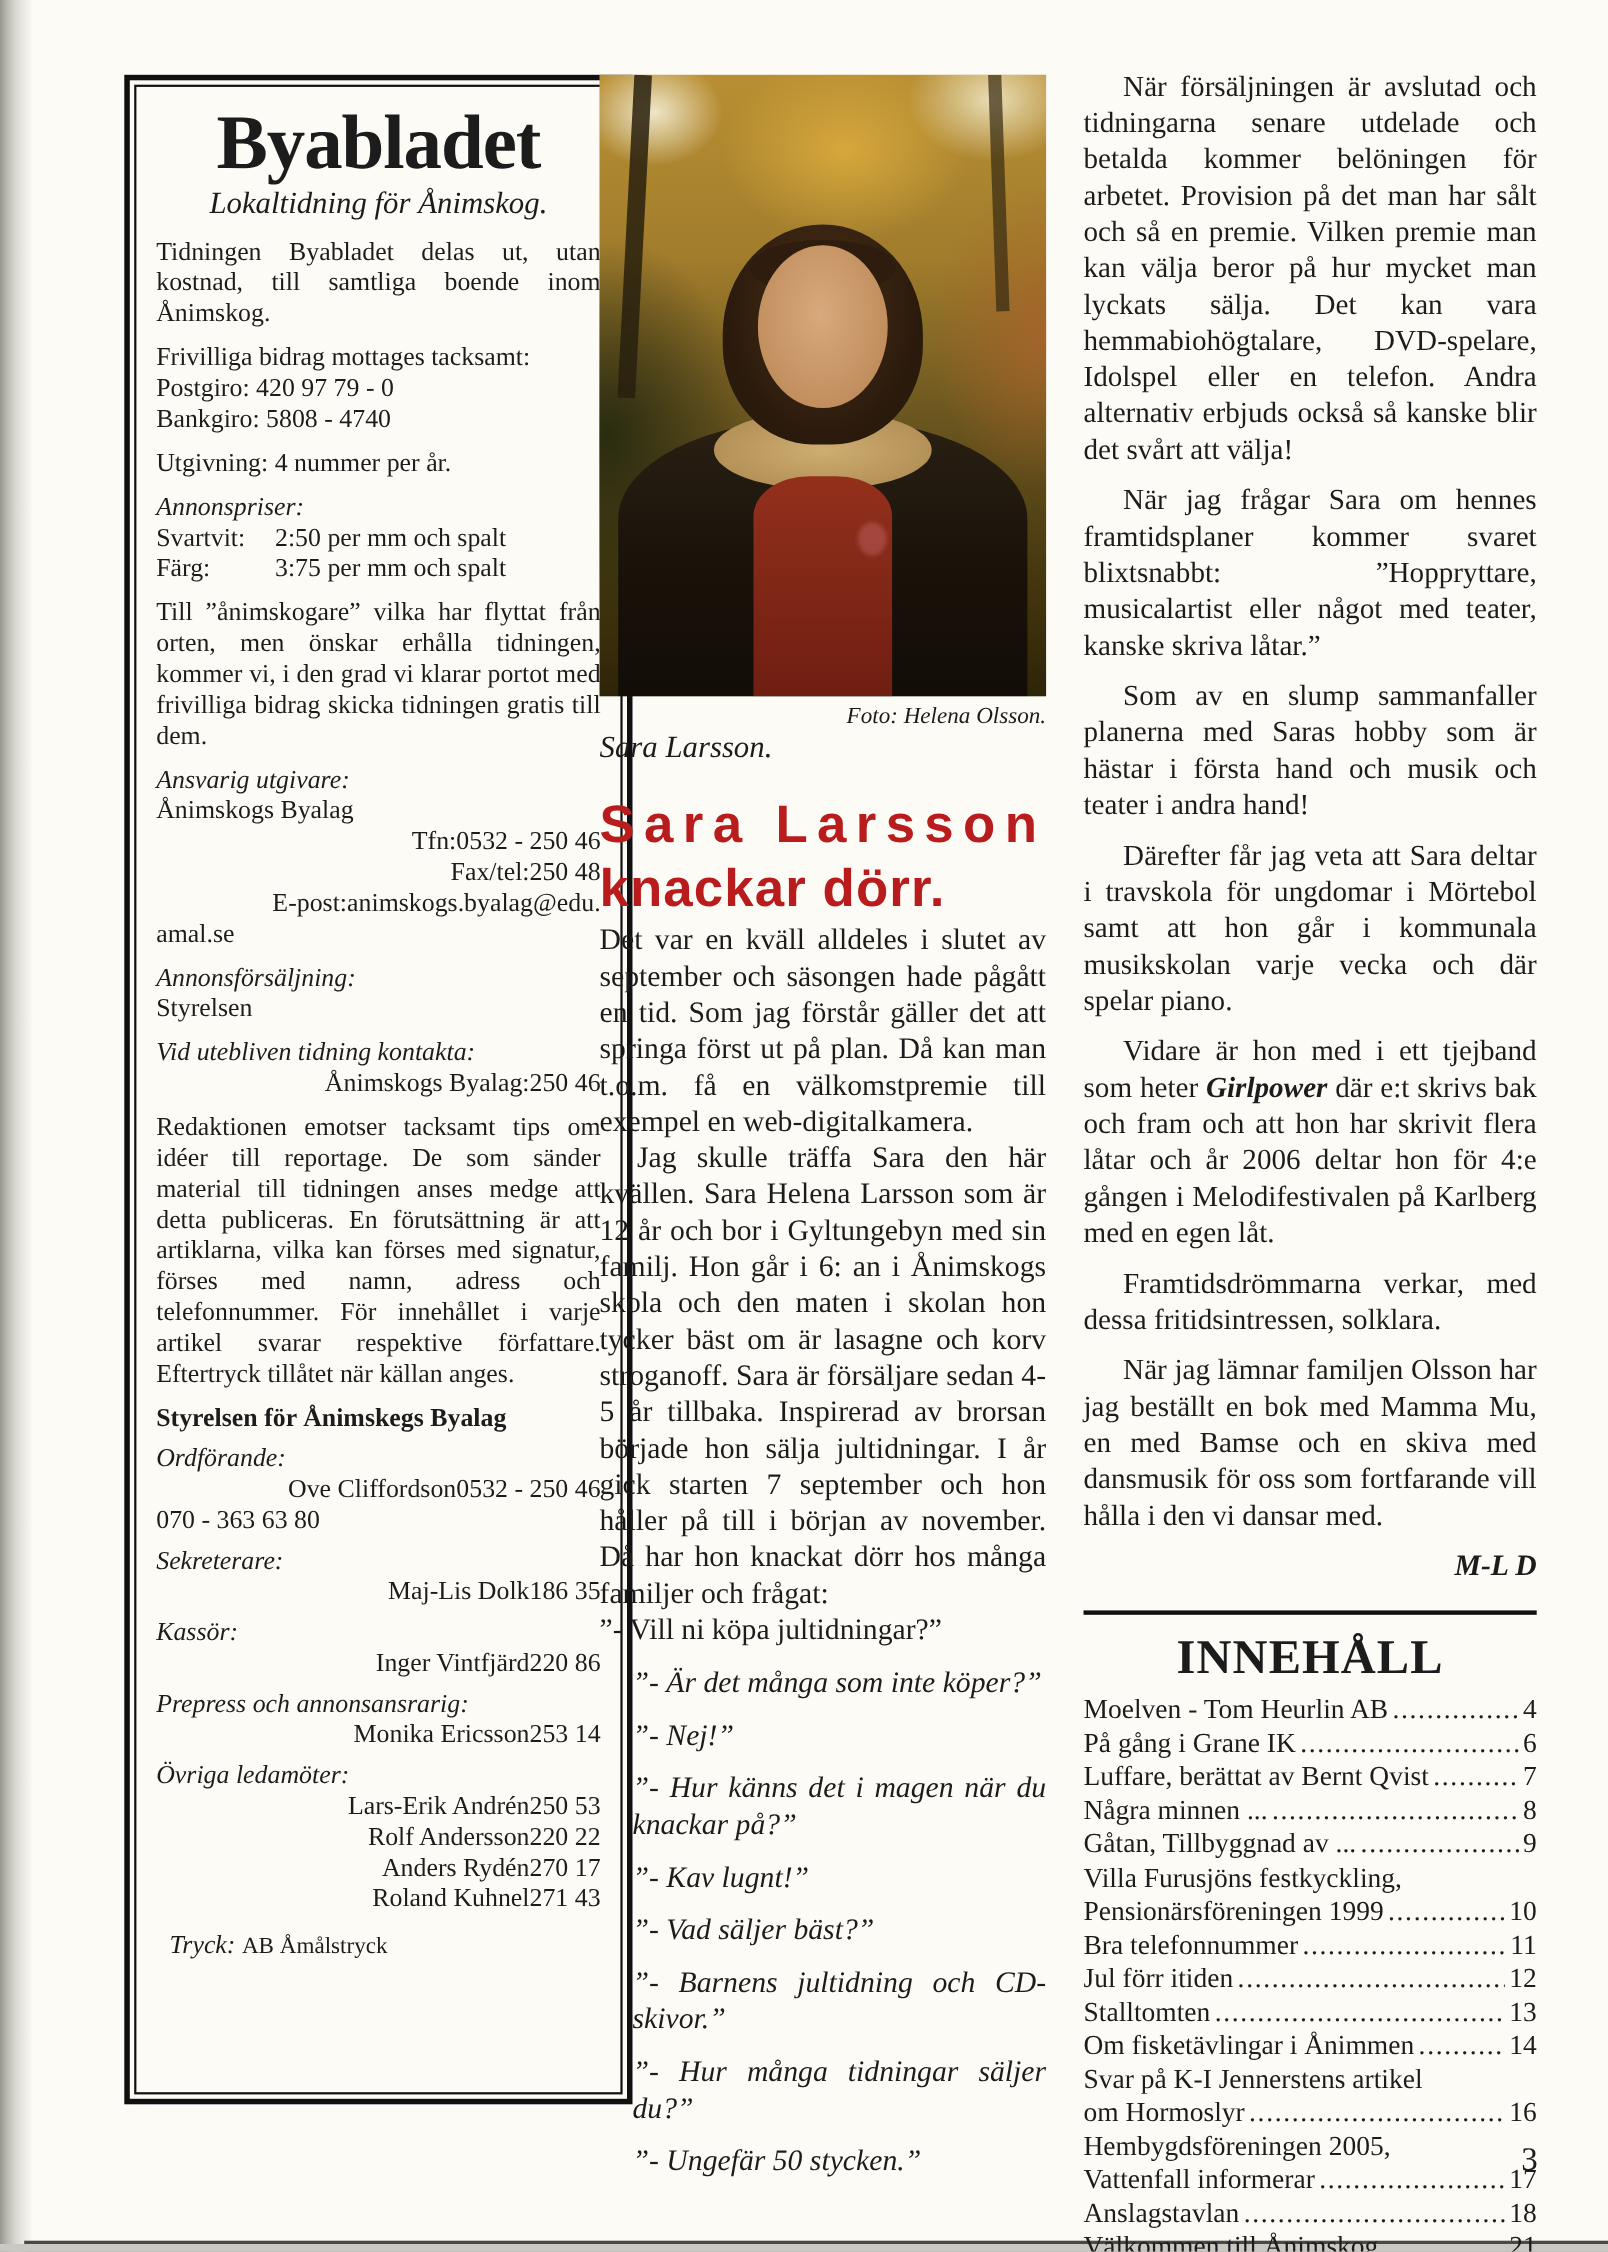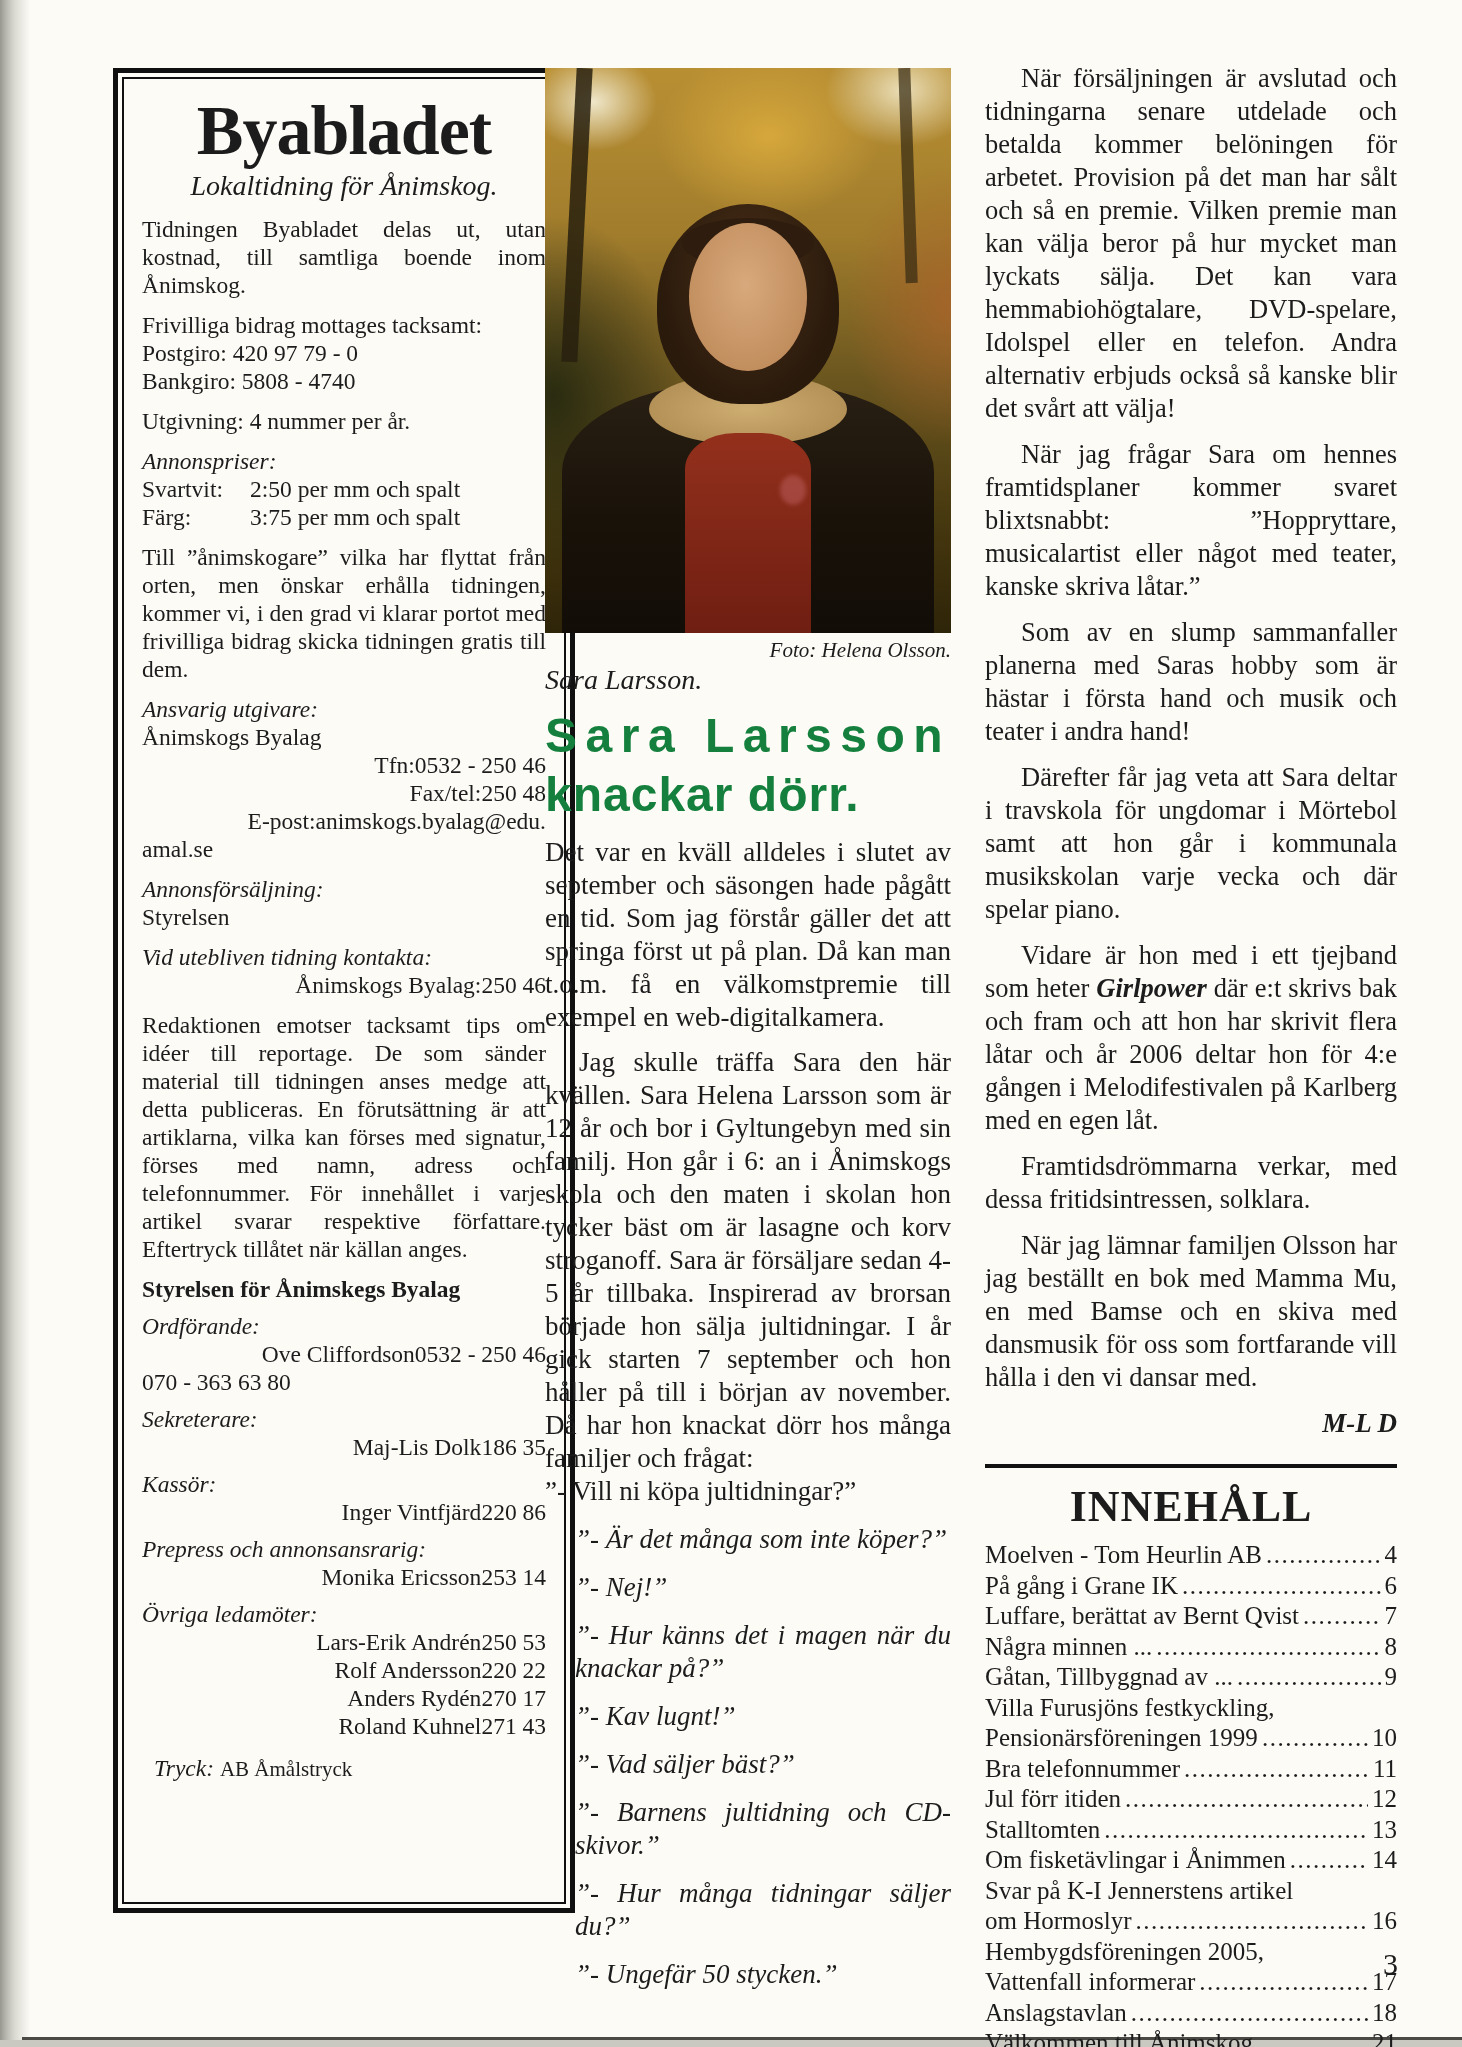--- a/index.html
+++ b/index.html
@@ -61,24 +61,24 @@
   .p-face { position:absolute; left:50%; top:27.5%; transform:translateX(-50%); width:118px; height:148px;
     border-radius:50%; background:radial-gradient(ellipse at 48% 42%, #d8a97c 0%, #c08c5c 75%, #9c6b42 100%); }
   .p-fringe { position:absolute; left:50%; top:26.6%; transform:translateX(-50%); width:132px; height:50px;
     border-radius:50%; background:#2e1d0e; }
   .p-badge { position:absolute; left:58%; top:72%; width:26px; height:30px; border-radius:50%;
     background:rgba(214,120,130,.35); filter:blur(2px); }
 
   .photo-credit { font-size:21px; line-height:24px; font-style:italic; text-align:right; margin-top:5px; }
   .photo-caption { font-size:28px; line-height:32px; font-style:italic; margin-top:2px; }
   .headline { font-family:"Liberation Sans",sans-serif; font-weight:bold; font-size:48px; line-height:59px;
-    color:#15803d; margin-top:10px; }
+    color:#b91c1c; margin-top:24px; }
   .headline .l1 { display:block; letter-spacing:8.5px; white-space:nowrap; }
   .headline .l2 { display:block; letter-spacing:1px; }
-  .col-mid .body { margin-top:12px; text-align:justify; }
+  .col-mid .body { margin-top:0; text-align:justify; }
   .indent { text-indent:34px; }
   .quote-line { text-align:left; }
   .qa { font-style:italic; margin:15px 0 0 30px; text-align:justify; }
 
   
   .col-right { position:absolute; left:985px; top:62px; width:412px; font-size:26.5px; line-height:33px; }
   .col-right .para { margin-bottom:13px; text-align:justify; text-indent:36px; }
   .bi { font-weight:bold; font-style:italic; }
   .signature { text-align:right; font-style:italic; font-weight:bold; font-size:27px; margin-top:0; }
   .toc-rule { height:4px; background:#111; margin:24px 0 12px; }

